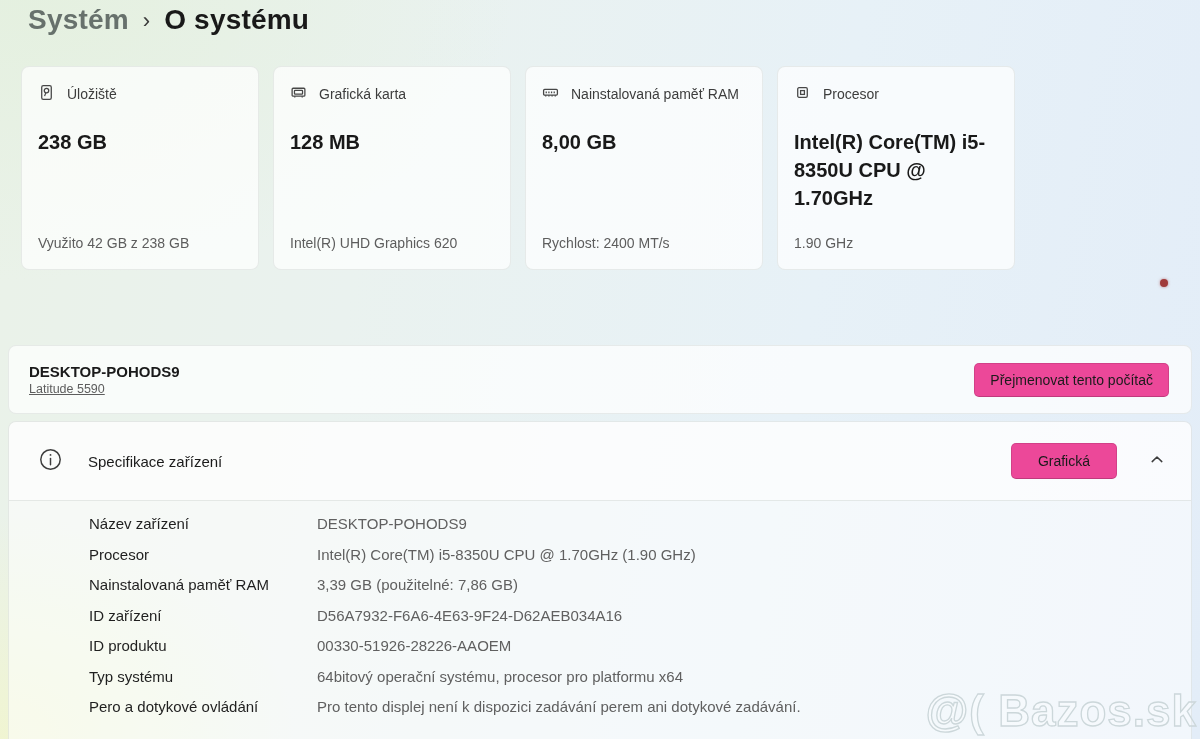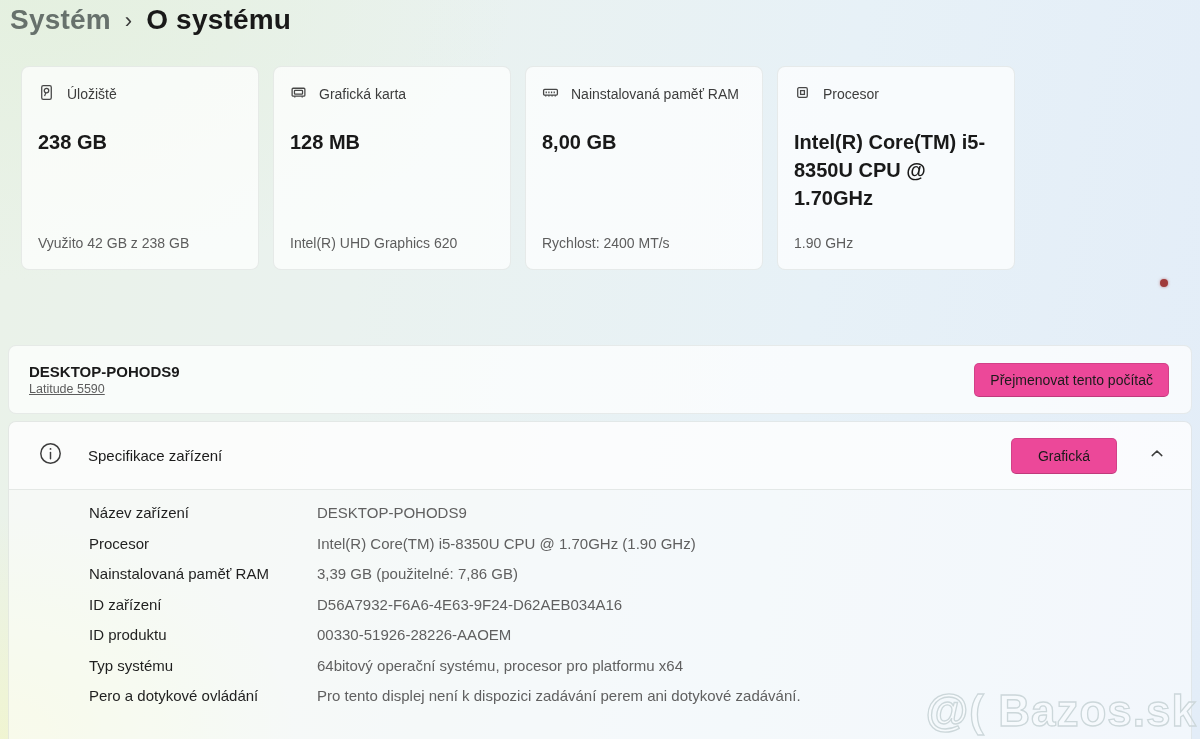--- a/index.html
+++ b/index.html
@@ -8,21 +8,21 @@
     position: relative;
     font-family: "Liberation Sans", "DejaVu Sans", sans-serif;
     color: #1b1b1b;
     background:
       radial-gradient(ellipse 420px 320px at 0% 100%, rgba(241,245,205,0.85), rgba(241,245,205,0) 70%),
       radial-gradient(ellipse 700px 400px at 2% 0%, rgba(228,240,223,0.9), rgba(228,240,223,0) 70%),
       linear-gradient(100deg, #eaf2e8 0%, #eaf2ef 30%, #e7f1f7 65%, #e3edf8 100%);
   }
 
   
-  .breadcrumb { position: absolute; top: 4px; left: 10px; display: flex; align-items: center; gap: 14px; }
+  .breadcrumb { position: absolute; top: 4px; left: 28px; display: flex; align-items: center; gap: 14px; }
   .crumb-parent { font-size: 28px; font-weight: 600; color: #67716c; letter-spacing: 0.2px; }
   .crumb-sep { font-size: 22px; color: #3a3a3a; padding-top: 2px; }
   .crumb-current { font-size: 28px; font-weight: 700; color: #191919; letter-spacing: 0.2px; }
 
   
   .cards { position: absolute; top: 66px; left: 21px; display: flex; gap: 14px; }
   .card {
     width: 238px; height: 204px;
     background: rgba(255,255,255,0.72);
     border: 1px solid rgba(130,140,135,0.16);
@@ -68,21 +68,21 @@
   
   .specs-card {
     position: absolute; top: 421px; left: 8px; width: 1184px; height: 420px;
     background: rgba(255,255,255,0.55);
     border: 1px solid rgba(130,140,135,0.16);
     border-radius: 8px 8px 0 0;
     border-bottom: none;
     overflow: hidden;
   }
   .specs-header {
-    height: 68px;
+    height: 79px;
     background: rgba(255,255,255,0.55);
     display: flex; align-items: center;
     padding: 0 22px 0 30px;
     border-bottom: 1px solid rgba(90,110,100,0.14);
   }
   .specs-header .icon { color: #3d3d3d; }
   .specs-title { font-size: 15px; color: #1b1b1b; margin-left: 26px; }
   .copy-button { margin-right: 28px; padding: 9px 26px; }
   .chevron-btn { background: transparent; border: none; color: #3d3d3d; cursor: pointer; padding: 4px; }
 

